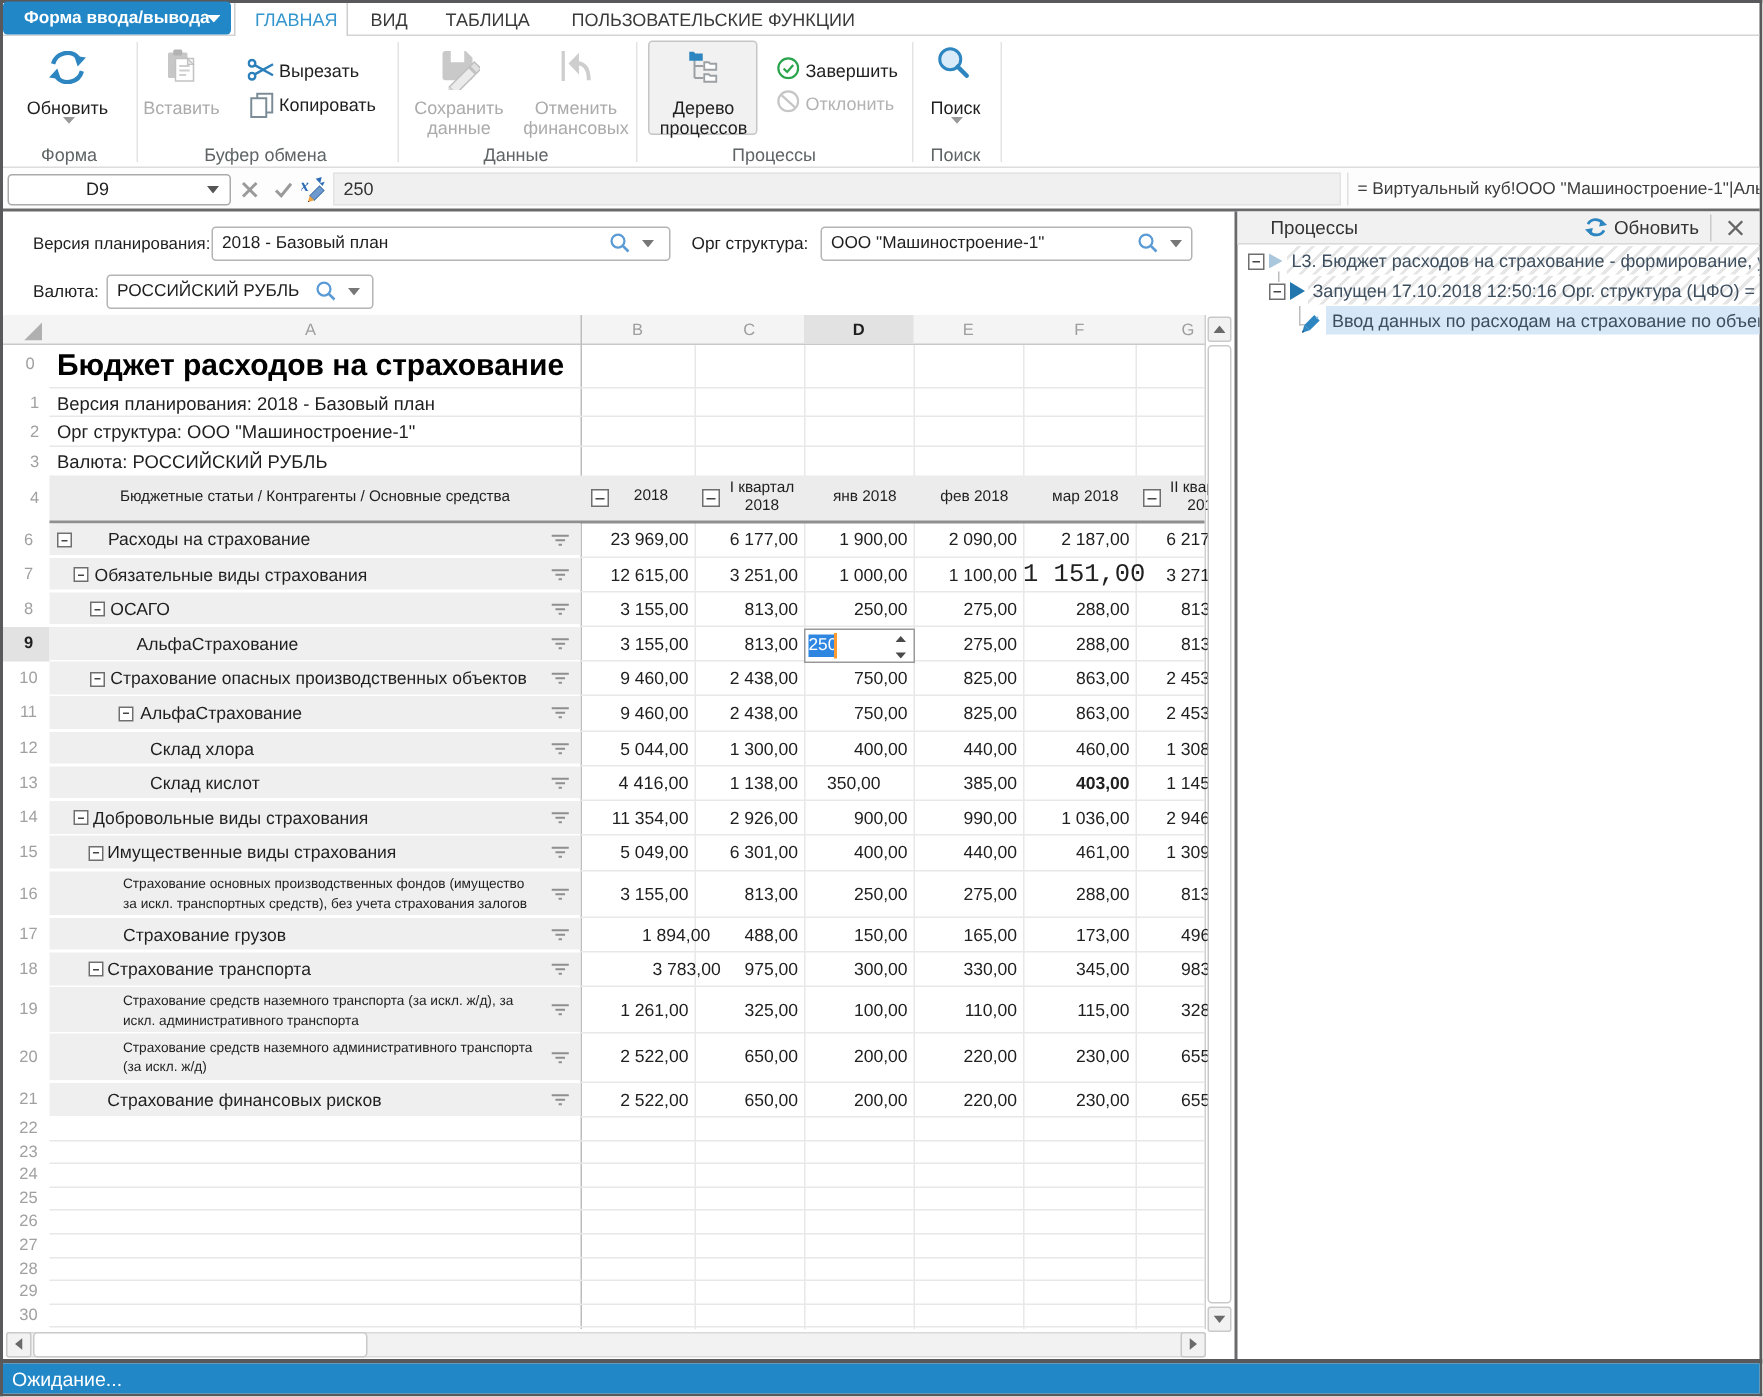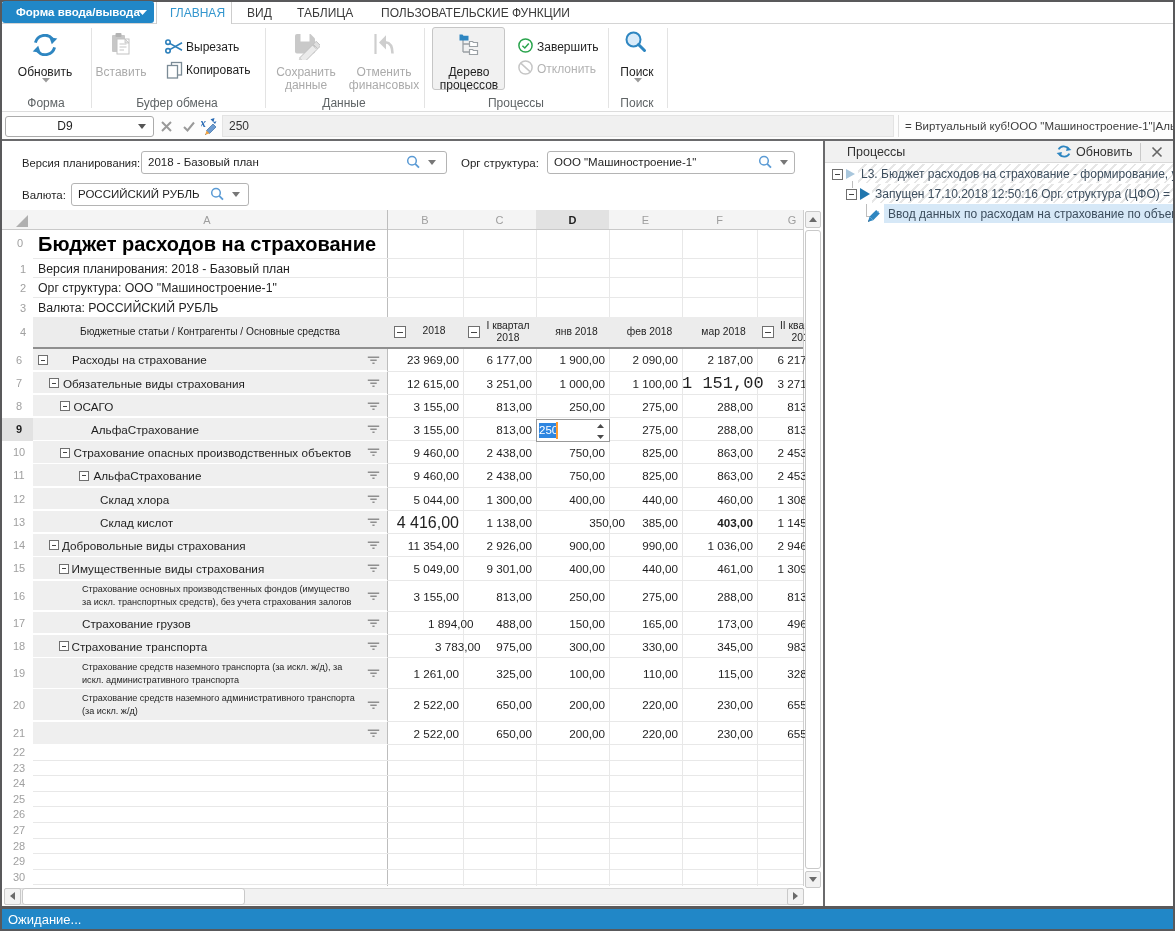--- a/index.html
+++ b/index.html
@@ -303,23 +303,23 @@
 <div class="abs" style="left:607px;top:280.5px;width:69px;height:23px;font-size:11.7px;color:#1f1f1f;text-align:right;line-height:23px;white-space:nowrap;">440,00</div>
 <div class="abs" style="left:680px;top:280.5px;width:71px;height:23px;font-size:11.7px;color:#1f1f1f;text-align:right;line-height:23px;white-space:nowrap;">460,00</div>
 <div class="abs" style="left:755px;top:280.5px;width:66px;height:23px;font-size:11.7px;color:#1f1f1f;text-align:right;line-height:23px;white-space:nowrap;">1 308,00</div>
 <div class="abs" style="left:385px;top:302.5px;width:416px;height:1px;background:#e8e8e8;"></div>
 <div class="abs" style="left:0px;top:303.5px;width:34px;height:23px;font-size:11px;color:#a0a0a0;text-align:center;line-height:23px;">13</div>
 <div class="abs" style="left:31px;top:303.5px;width:354px;height:21.5px;background:#efefef;"></div>
 <div class="abs" style="left:98px;top:303.5px;width:290px;height:23px;font-size:11.7px;color:#1f1f1f;white-space:nowrap;line-height:23px;">Склад кислот</div>
 <svg class="abs" style="left:365px;top:310.5px" width="13" height="9" viewBox="0 0 13 9">
       <path d="M0.8 1.2 h11.4 M3.3 4.2 h6.4 M5.4 7.2 h2.2" stroke="#8f8f8f" stroke-width="1.4"></path>
     </svg>
-<div class="abs" style="left:385px;top:303.5px;width:72px;height:23px;font-size:16px;color:#1f1f1f;text-align:right;line-height:23px;white-space:nowrap;">4 416,00</div>
+<div class="abs" style="left:385px;top:303.5px;width:72px;height:23px;font-size:12px;color:#1f1f1f;text-align:right;line-height:23px;white-space:nowrap;">4 416,00</div>
 <div class="abs" style="left:461px;top:303.5px;width:69px;height:23px;font-size:11.7px;color:#1f1f1f;text-align:right;line-height:23px;white-space:nowrap;">1 138,00</div>
-<div class="abs" style="left:554px;top:303.5px;width:69px;height:23px;font-size:11.7px;color:#1f1f1f;text-align:right;line-height:23px;white-space:nowrap;">350,00</div>
+<div class="abs" style="left:516px;top:303.5px;width:69px;height:23px;font-size:11.7px;color:#1f1f1f;text-align:right;line-height:23px;white-space:nowrap;">350,00</div>
 <div class="abs" style="left:607px;top:303.5px;width:69px;height:23px;font-size:11.7px;color:#1f1f1f;text-align:right;line-height:23px;white-space:nowrap;">385,00</div>
 <div class="abs" style="left:680px;top:303.5px;width:71px;height:23px;font-size:11.7px;color:#1f1f1f;text-align:right;line-height:23px;white-space:nowrap;font-weight:bold;">403,00</div>
 <div class="abs" style="left:755px;top:303.5px;width:66px;height:23px;font-size:11.7px;color:#1f1f1f;text-align:right;line-height:23px;white-space:nowrap;">1 145,00</div>
 <div class="abs" style="left:385px;top:325.5px;width:416px;height:1px;background:#e8e8e8;"></div>
 <div class="abs" style="left:0px;top:326.5px;width:34px;height:23.5px;font-size:11px;color:#a0a0a0;text-align:center;line-height:23.5px;">14</div>
 <div class="abs" style="left:31px;top:326.5px;width:354px;height:22px;background:#efefef;"></div>
 <div class="exp" style="left:47px;top:333.25px;width:10px;height:10px;width:10px;height:10px;"></div>
 <div class="abs" style="left:60px;top:326.5px;width:290px;height:23.5px;font-size:11.7px;color:#1f1f1f;white-space:nowrap;line-height:23.5px;">Добровольные виды страхования</div>
 <svg class="abs" style="left:365px;top:333.75px" width="13" height="9" viewBox="0 0 13 9">
       <path d="M0.8 1.2 h11.4 M3.3 4.2 h6.4 M5.4 7.2 h2.2" stroke="#8f8f8f" stroke-width="1.4"></path>
@@ -332,21 +332,21 @@
 <div class="abs" style="left:755px;top:326.5px;width:66px;height:23.5px;font-size:11.7px;color:#1f1f1f;text-align:right;line-height:23.5px;white-space:nowrap;">2 946,00</div>
 <div class="abs" style="left:385px;top:349px;width:416px;height:1px;background:#e8e8e8;"></div>
 <div class="abs" style="left:0px;top:350px;width:34px;height:23.5px;font-size:11px;color:#a0a0a0;text-align:center;line-height:23.5px;">15</div>
 <div class="abs" style="left:31px;top:350px;width:354px;height:22px;background:#efefef;"></div>
 <div class="exp" style="left:57px;top:356.75px;width:10px;height:10px;width:10px;height:10px;"></div>
 <div class="abs" style="left:69.5px;top:350px;width:290px;height:23.5px;font-size:11.7px;color:#1f1f1f;white-space:nowrap;line-height:23.5px;">Имущественные виды страхования</div>
 <svg class="abs" style="left:365px;top:357.25px" width="13" height="9" viewBox="0 0 13 9">
       <path d="M0.8 1.2 h11.4 M3.3 4.2 h6.4 M5.4 7.2 h2.2" stroke="#8f8f8f" stroke-width="1.4"></path>
     </svg>
 <div class="abs" style="left:385px;top:350px;width:72px;height:23.5px;font-size:11.7px;color:#1f1f1f;text-align:right;line-height:23.5px;white-space:nowrap;">5 049,00</div>
-<div class="abs" style="left:461px;top:350px;width:69px;height:23.5px;font-size:11.7px;color:#1f1f1f;text-align:right;line-height:23.5px;white-space:nowrap;">9 301,00</div>
+<div class="abs" style="left:461px;top:350px;width:69px;height:23.5px;font-size:11.7px;color:#1f1f1f;text-align:right;line-height:23.5px;white-space:nowrap;">6 301,00</div>
 <div class="abs" style="left:534px;top:350px;width:69px;height:23.5px;font-size:11.7px;color:#1f1f1f;text-align:right;line-height:23.5px;white-space:nowrap;">400,00</div>
 <div class="abs" style="left:607px;top:350px;width:69px;height:23.5px;font-size:11.7px;color:#1f1f1f;text-align:right;line-height:23.5px;white-space:nowrap;">440,00</div>
 <div class="abs" style="left:680px;top:350px;width:71px;height:23.5px;font-size:11.7px;color:#1f1f1f;text-align:right;line-height:23.5px;white-space:nowrap;">461,00</div>
 <div class="abs" style="left:755px;top:350px;width:66px;height:23.5px;font-size:11.7px;color:#1f1f1f;text-align:right;line-height:23.5px;white-space:nowrap;">1 309,00</div>
 <div class="abs" style="left:385px;top:372.5px;width:416px;height:1px;background:#e8e8e8;"></div>
 <div class="abs" style="left:0px;top:373.5px;width:34px;height:31px;font-size:11px;color:#a0a0a0;text-align:center;line-height:31px;">16</div>
 <div class="abs" style="left:31px;top:373.5px;width:354px;height:29.5px;background:#efefef;"></div>
 <div class="abs" style="left:80px;top:377px;width:293px;height:13px;font-size:9.1px;color:#1f1f1f;white-space:nowrap;">Страхование основных производственных фондов (имущество</div>
 <div class="abs" style="left:80px;top:390px;width:293px;height:13px;font-size:9.1px;color:#1f1f1f;white-space:nowrap;">за искл. транспортных средств), без учета страхования залогов</div>
 <svg class="abs" style="left:365px;top:384.5px" width="13" height="9" viewBox="0 0 13 9">
@@ -409,20 +409,21 @@
     </svg>
 <div class="abs" style="left:385px;top:482px;width:72px;height:32.5px;font-size:11.7px;color:#1f1f1f;text-align:right;line-height:32.5px;white-space:nowrap;">2 522,00</div>
 <div class="abs" style="left:461px;top:482px;width:69px;height:32.5px;font-size:11.7px;color:#1f1f1f;text-align:right;line-height:32.5px;white-space:nowrap;">650,00</div>
 <div class="abs" style="left:534px;top:482px;width:69px;height:32.5px;font-size:11.7px;color:#1f1f1f;text-align:right;line-height:32.5px;white-space:nowrap;">200,00</div>
 <div class="abs" style="left:607px;top:482px;width:69px;height:32.5px;font-size:11.7px;color:#1f1f1f;text-align:right;line-height:32.5px;white-space:nowrap;">220,00</div>
 <div class="abs" style="left:680px;top:482px;width:71px;height:32.5px;font-size:11.7px;color:#1f1f1f;text-align:right;line-height:32.5px;white-space:nowrap;">230,00</div>
 <div class="abs" style="left:755px;top:482px;width:66px;height:32.5px;font-size:11.7px;color:#1f1f1f;text-align:right;line-height:32.5px;white-space:nowrap;">655,00</div>
 <div class="abs" style="left:385px;top:513.5px;width:416px;height:1px;background:#e8e8e8;"></div>
 <div class="abs" style="left:0px;top:514.5px;width:34px;height:23.5px;font-size:11px;color:#a0a0a0;text-align:center;line-height:23.5px;">21</div>
 <div class="abs" style="left:31px;top:514.5px;width:354px;height:22px;background:#efefef;"></div>
+<div class="abs" style="left:69.5px;top:514.5px;width:290px;height:23.5px;font-size:11.7px;color:#1f1f1f;white-space:nowrap;line-height:23.5px;">Страхование финансовых рисков</div>
 <svg class="abs" style="left:365px;top:521.75px" width="13" height="9" viewBox="0 0 13 9">
       <path d="M0.8 1.2 h11.4 M3.3 4.2 h6.4 M5.4 7.2 h2.2" stroke="#8f8f8f" stroke-width="1.4"></path>
     </svg>
 <div class="abs" style="left:385px;top:514.5px;width:72px;height:23.5px;font-size:11.7px;color:#1f1f1f;text-align:right;line-height:23.5px;white-space:nowrap;">2 522,00</div>
 <div class="abs" style="left:461px;top:514.5px;width:69px;height:23.5px;font-size:11.7px;color:#1f1f1f;text-align:right;line-height:23.5px;white-space:nowrap;">650,00</div>
 <div class="abs" style="left:534px;top:514.5px;width:69px;height:23.5px;font-size:11.7px;color:#1f1f1f;text-align:right;line-height:23.5px;white-space:nowrap;">200,00</div>
 <div class="abs" style="left:607px;top:514.5px;width:69px;height:23.5px;font-size:11.7px;color:#1f1f1f;text-align:right;line-height:23.5px;white-space:nowrap;">220,00</div>
 <div class="abs" style="left:680px;top:514.5px;width:71px;height:23.5px;font-size:11.7px;color:#1f1f1f;text-align:right;line-height:23.5px;white-space:nowrap;">230,00</div>
 <div class="abs" style="left:755px;top:514.5px;width:66px;height:23.5px;font-size:11.7px;color:#1f1f1f;text-align:right;line-height:23.5px;white-space:nowrap;">655,00</div>
 <div class="abs" style="left:385px;top:537px;width:416px;height:1px;background:#e8e8e8;"></div>

